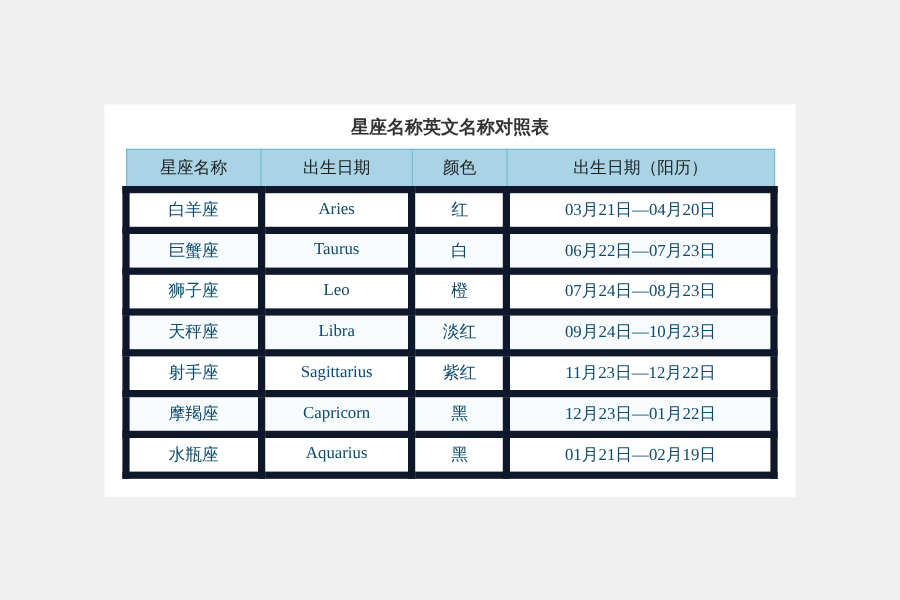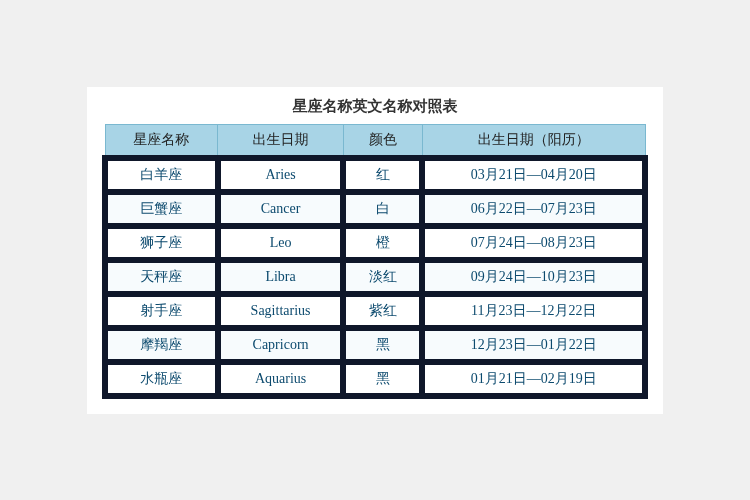--- a/index.html
+++ b/index.html
@@ -82,21 +82,21 @@
     </thead>
     <tbody id="table-body">
     <tr>
           <td>白羊座</td>
           <td>Aries</td>
           <td>红</td>
           <td>03月21日—04月20日</td>
         </tr>
         <tr>
           <td>巨蟹座</td>
-          <td>Cancer</td>
+          <td>Taurus</td>
           <td>白</td>
           <td>06月22日—07月23日</td>
         </tr>
         <tr>
           <td>狮子座</td>
           <td>Leo</td>
           <td>橙</td>
           <td>07月24日—08月23日</td>
         </tr>
         <tr>

